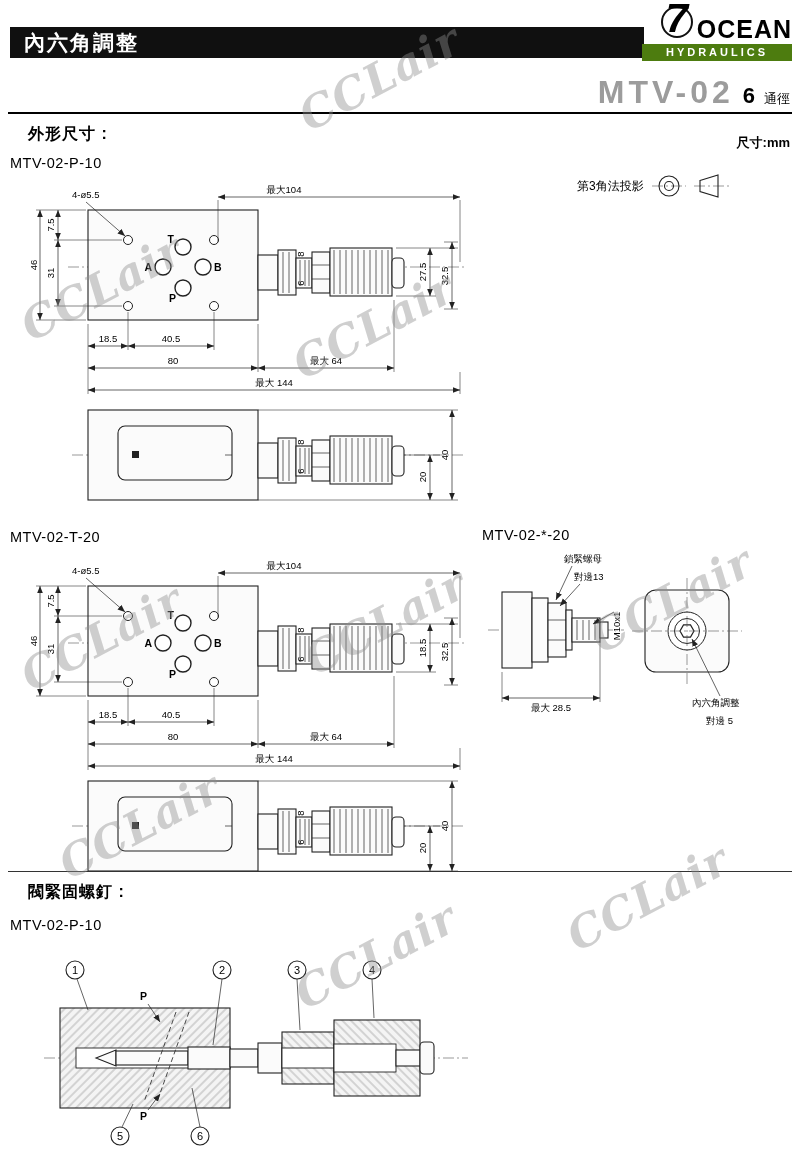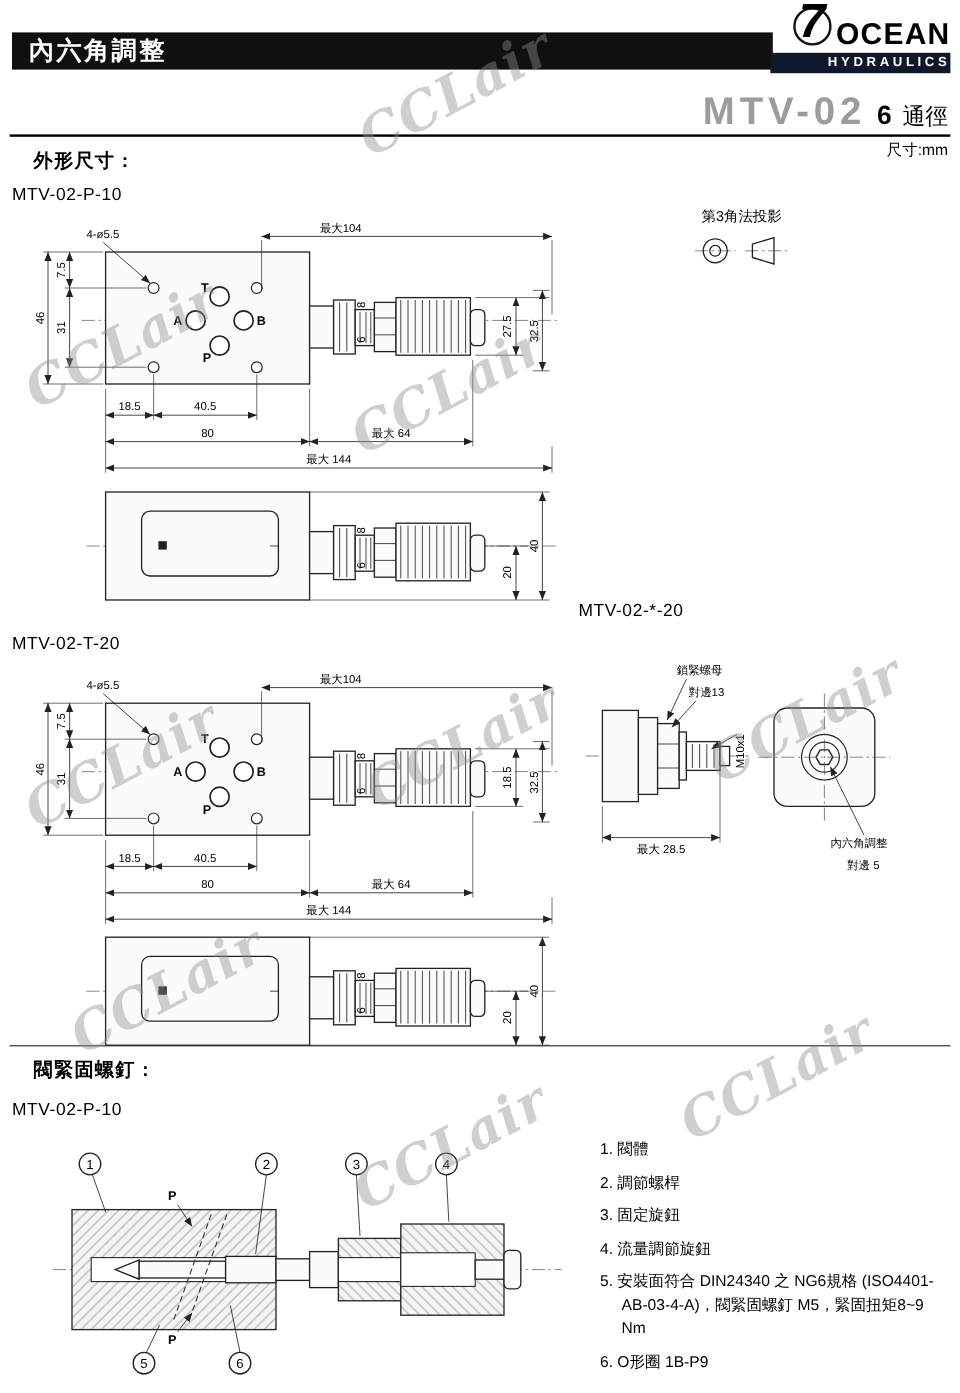--- a/index.html
+++ b/index.html
@@ -8,33 +8,33 @@
 
   
   .title-bar{position:absolute;left:10px;top:27px;width:620px;height:31px;background:#101010;
              color:#fff;font-size:21px;font-weight:bold;line-height:31px;padding-left:14px;letter-spacing:2px;}
   .logo{position:absolute;top:4px;right:8px;width:150px;}
   .logo-top{display:flex;align-items:flex-end;justify-content:flex-end;height:38px;}
   .logo-seven-wrap{position:relative;width:36px;height:38px;}
   .logo-circle{position:absolute;left:0;top:2px;width:28px;height:28px;border:2.5px solid #111;border-radius:50%;}
   .logo-seven{position:absolute;left:5px;top:-6px;font-size:40px;font-weight:bold;font-style:italic;line-height:40px;}
   .logo-ocean{font-size:25px;font-weight:bold;letter-spacing:1px;line-height:26px;}
-  .logo-bar{margin-top:2px;background:#0f172a;color:#fff;font-size:11px;font-weight:bold;
-            letter-spacing:3px;text-align:right;padding:2px 0 3px 0;}
+  .logo-bar{margin-top:2px;background:#4d7c0f;color:#fff;font-size:11px;font-weight:bold;
+            letter-spacing:3px;text-align:center;padding:2px 0 3px 0;}
   .model-line{position:absolute;top:74px;right:10px;display:flex;align-items:baseline;gap:9px;}
   .model{font-size:32px;font-weight:bold;color:#9c9c9c;letter-spacing:4px;}
   .bore{font-size:22px;font-weight:bold;color:#000;}
-  .bore-unit{font-size:19px;color:#000;}
+  .bore-unit{font-size:13px;color:#000;}
   .rule{position:absolute;left:8px;right:8px;border-top:2px solid #000;}
   .thin-rule{border-top:1px solid #333;}
 
   .sec-title{position:absolute;left:28px;font-size:16px;font-weight:bold;letter-spacing:1px;}
-  .unit-note{position:absolute;top:116px;right:10px;font-size:13px;}
+  .unit-note{position:absolute;top:134px;right:10px;font-size:13px;font-weight:bold;}
   .drw-label{position:absolute;font-size:14.5px;letter-spacing:0.5px;}
-  .projection{position:absolute;display:flex;align-items:center;gap:6px;font-size:12px;flex-direction:column;}
+  .projection{position:absolute;display:flex;align-items:center;gap:6px;font-size:12px;}
 
   
   .wm{position:absolute;font-family:"DejaVu Serif","Liberation Serif",serif;font-style:italic;font-weight:bold;
       font-size:44px;color:#8f8f8f;opacity:.42;transform:rotate(-28deg);letter-spacing:1px;pointer-events:none;z-index:5;}
 
   
   svg.drw{position:absolute;overflow:visible;}
   .part{fill:#fbfbfb;stroke:#222;stroke-width:1.1;}
   .part2{fill:none;stroke:#222;stroke-width:1.1;}
   .bore{fill:#fff;stroke:#222;stroke-width:0.9;}
@@ -229,21 +229,21 @@
       <line class="ext" x1="230" y1="96" x2="430" y2="96"></line>
       <line class="ext" x1="376" y1="51" x2="412" y2="51"></line>
       <line class="dim" x1="402" y1="51" x2="402" y2="96" marker-start="url(#ar)" marker-end="url(#ar)"></line>
       <line class="dim" x1="424" y1="6" x2="424" y2="96" marker-start="url(#ar)" marker-end="url(#ar)"></line>
     </g>
     <text class="dim-t" transform="rotate(-90 398 73)" x="398" y="73" text-anchor="middle">20</text>
     <text class="dim-t" transform="rotate(-90 420 51)" x="420" y="51" text-anchor="middle">40</text>
   </svg>
 
   <div class="drw-label" style="left:10px;top:529px">MTV-02-T-20</div>
-  <div class="drw-label" style="left:482px;top:501px">MTV-02-*-20</div>
+  <div class="drw-label" style="left:482px;top:527px">MTV-02-*-20</div>
 
   <svg class="drw" style="left:28px;top:552px" width="440" height="226" viewBox="0 0 440 226">
     <g>
       <line class="cl" x1="40" y1="91" x2="436" y2="91"></line>
       <line class="cl" x1="155" y1="44" x2="155" y2="142"></line>
     </g>
     <rect class="part" x="60" y="34" width="170" height="110"></rect>
     <g>
       <circle class="hole" cx="100" cy="64" r="4.5"></circle>
       <circle class="hole" cx="186" cy="64" r="4.5"></circle>
@@ -449,22 +449,14 @@
       <circle class="co" cx="92" cy="188" r="9"></circle>
       <text class="co-t" x="92" y="192" text-anchor="middle">5</text>
     </g>
     <g>
       <line class="thin" x1="172" y1="179" x2="164" y2="140"></line>
       <circle class="co" cx="172" cy="188" r="9"></circle>
       <text class="co-t" x="172" y="192" text-anchor="middle">6</text>
     </g>
   </svg>
 
-  <div class="parts">
-    <div class="part-item">1. 閥體</div>
-    <div class="part-item">2. 調節螺桿</div>
-    <div class="part-item">3. 固定旋鈕</div>
-    <div class="part-item">4. 流量調節旋鈕</div>
-    <div class="part-item">5. 安裝面符合 DIN24340 之 NG6規格 (ISO4401-AB-03-4-A)，閥緊固螺釘 M5，緊固扭矩8~9 Nm</div>
-    <div class="part-item">6. O形圈 1B-P9</div>
-  </div>
 
 </div>
 
 </body></html>

